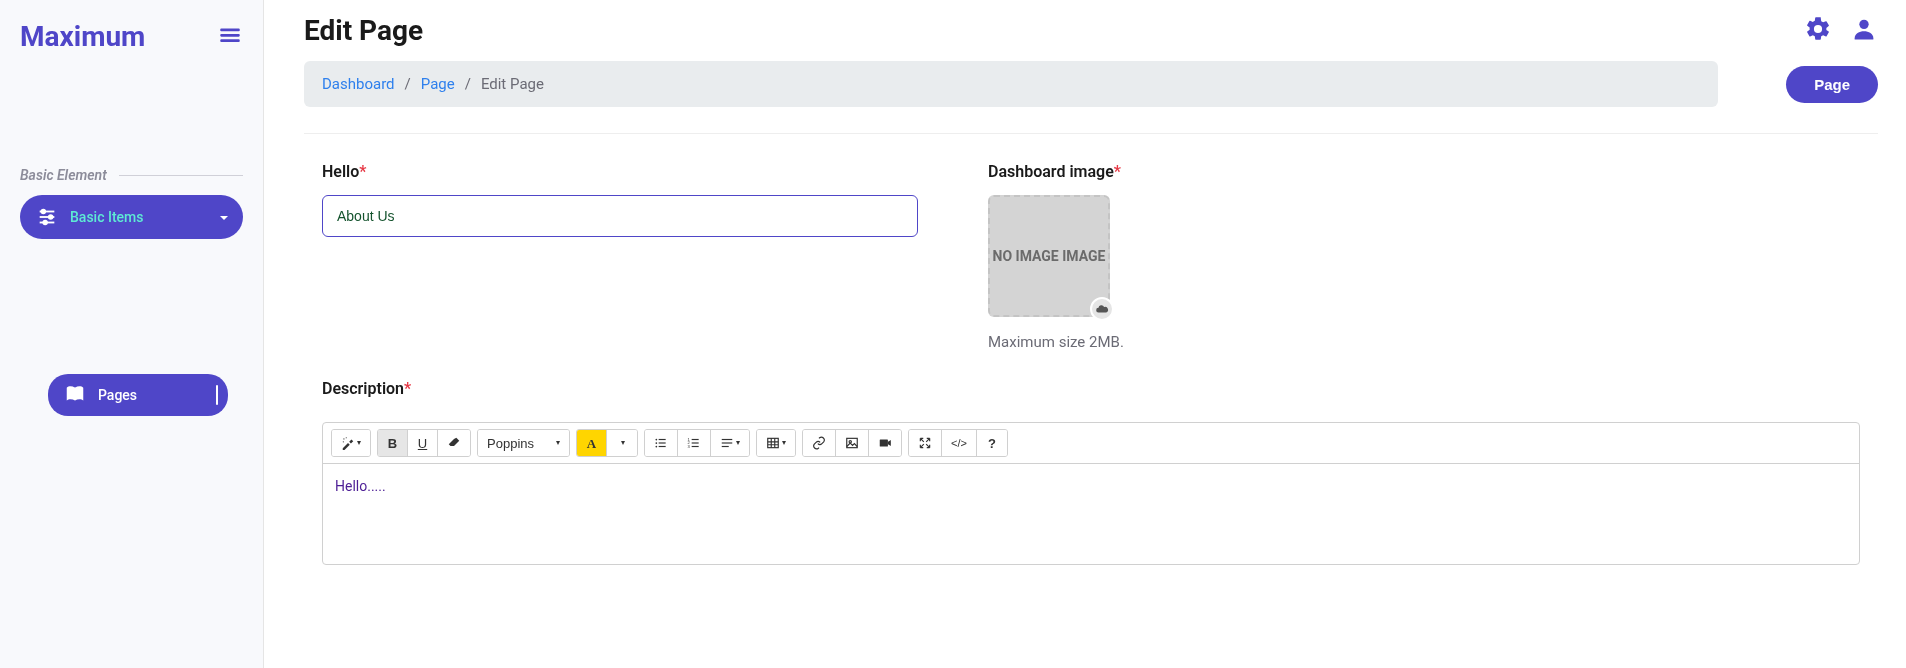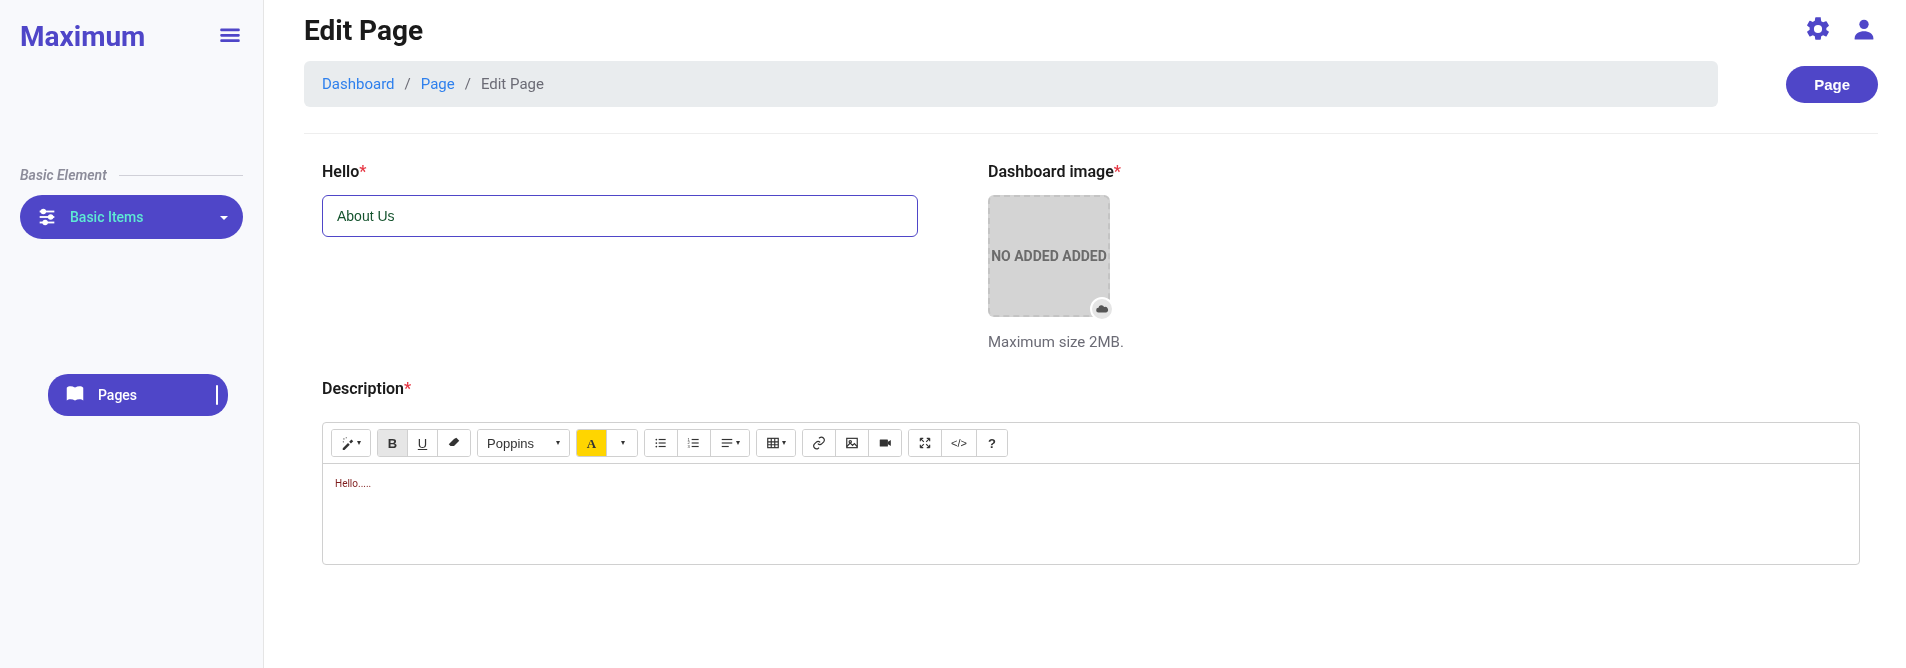--- a/index.html
+++ b/index.html
@@ -59,21 +59,21 @@
 .editor { border: 1px solid #d0d0d0; border-radius: 4px; margin-top: 10px; background: #fff; }
 .toolbar { display: flex; gap: 6px; padding: 6px 8px; border-bottom: 1px solid #d0d0d0; align-items:center; flex-wrap: nowrap; }
 .btn-group { display: flex; border: 1px solid #d0d0d0; border-radius: 3px; overflow: hidden; background: #fff; }
 .btn-group .tb-btn { border: none; border-right: 1px solid #d0d0d0; background: #fff; padding: 5px 9px; cursor: pointer; font-size: 13px; line-height: 1; display:flex; align-items:center; justify-content:center; min-width: 30px; height: 26px; color: #333; }
 .btn-group .tb-btn:last-child { border-right: none; }
 .btn-group .tb-btn.active { background: #e6e6e6; }
 .btn-group .tb-btn.font { background: #ffd500; }
 .tb-btn svg { width: 14px; height: 14px; }
 .tb-caret-sm { font-size: 8px; margin-left: 2px; }
 .font-select { font-size: 13px; padding: 0 4px; display:flex; align-items:center; gap:20px; }
-.editor-body { min-height: 100px; padding: 14px 12px; font-size: 10px; color: #7f1d1d; }
+.editor-body { min-height: 100px; padding: 14px 12px; font-size: 14px; color: #4c1d95; }
 .scrollbar-right { width: 370px; }
 </style>
 </head>
 <body>
 
 <div class="layout">
   <aside class="sidebar">
     <div class="sidebar-header">
       <div class="app-logo">Maximum</div>
       <div class="hamburger">
@@ -153,21 +153,21 @@
 
       <div class="form-card">
         <div class="form-row">
           <div class="form-col-left">
             <label class="field-label"><span>Hello</span><span class="req">*</span></label>
             <input type="text" class="text-input" value="About Us" style="">
           </div>
           <div class="form-col-right">
             <label class="field-label"><span>Dashboard image</span><span class="req">*</span></label>
             <div class="thumb-box">
-              <div class="thumb-text">NO ADDED ADDED</div>
+              <div class="thumb-text">NO IMAGE IMAGE</div>
               <div class="upload-badge">
                 <svg width="14" height="14" viewBox="0 0 24 24" fill="currentColor">
                     <path d="M19 18H6a4 4 0 0 1 0-8 5 5 0 0 1 9.6-1.5A4 4 0 0 1 19 18Z"></path>
                   </svg>
               </div>
             </div>
             <div class="hint">Maximum size 2MB.</div>
           </div>
           <div class="scrollbar-right"></div>
         </div>

